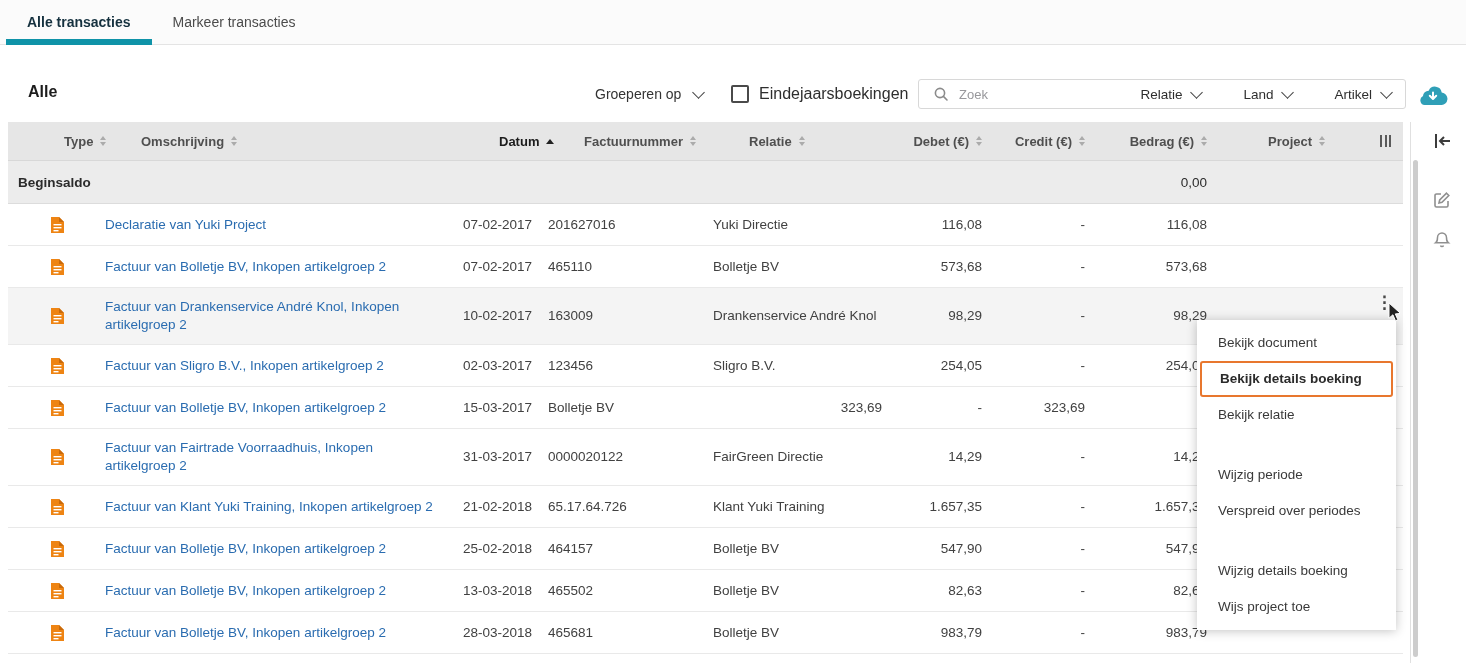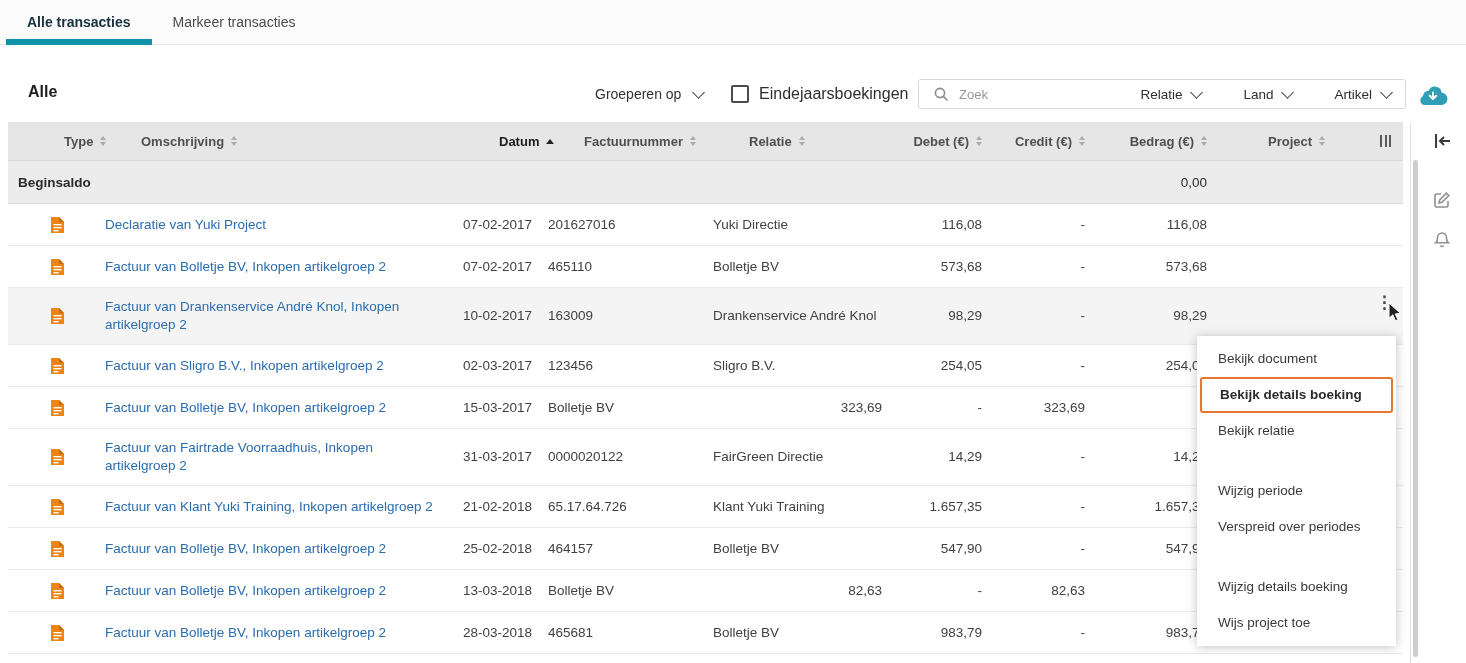--- a/index.html
+++ b/index.html
@@ -62,21 +62,21 @@
   .cell{font-size:13.5px;color:#414141;padding-top:10px;padding-bottom:10px;line-height:18px;}
   .cell.right{text-align:right;padding-right:3px;}
   .cell.c2{padding-right:18px;}
   .typecell{padding-left:42px;padding-top:0;padding-bottom:0;display:flex;align-items:center;}
   .desc{color:#2a6cb0;cursor:pointer;}
   .actions{align-self:stretch;display:flex;justify-content:flex-end;align-items:flex-start;
     padding:6px 10px 0 0;}
   .kebab{font-size:17px;font-weight:700;color:#474747;line-height:18px;cursor:pointer;}
 
   
-  .context-menu{position:absolute;left:1197px;top:336px;width:199px;background:#fff;
+  .context-menu{position:absolute;left:1197px;top:320px;width:199px;background:#fff;
     box-shadow:0 1px 10px rgba(0,0,0,.24);padding:5px 0;z-index:10;box-sizing:border-box;}
   .menu-item{height:36px;line-height:36px;padding-left:21px;font-size:13.5px;color:#393939;
     cursor:pointer;white-space:nowrap;box-sizing:border-box;}
   .menu-item.selected{border:2px solid #e8772e;border-radius:3px;margin:0 3px;padding-left:18px;
     line-height:32px;font-weight:700;color:#2b2b2b;}
   .menu-gap{height:24px;}
 
   
   .rail-line{position:absolute;left:1410px;top:122px;bottom:0;width:1px;background:#e0e0e0;}
   .scroll-thumb{position:absolute;left:1413px;top:160px;width:5px;height:497px;background:#cdcdcd;border-radius:3px;}
@@ -380,20 +380,21 @@
   <svg width="15" height="18" viewBox="0 0 15 18">
     <path d="M1 1 h8 l5 5 v11 h-13 z" fill="#ee8413"></path>
     <path d="M9 1 l5 5 h-5 z" fill="#c96a0a"></path>
     <rect x="3.5" y="8" width="8" height="1.4" fill="#fff"></rect>
     <rect x="3.5" y="11" width="8" height="1.4" fill="#fff"></rect>
     <rect x="3.5" y="14" width="5" height="1.4" fill="#fff"></rect>
   </svg>
 </div>
           <div class="cell c2"><span class="desc">Factuur van Bolletje BV, Inkopen artikelgroep 2</span></div>
           <div class="cell c3">13-03-2018</div>
+          <div class="cell c4">465502</div>
           <div class="cell c5">Bolletje BV</div>
           <div class="cell c6 right">82,63</div>
           <div class="cell c7 right">-</div>
           <div class="cell c8 right">82,63</div>
           <div class="cell c9"></div>
           <div class="cell c10 actions"></div>
         </div>
         <div class="trow">
           <div class="cell c1 typecell">
   <svg width="15" height="18" viewBox="0 0 15 18">

